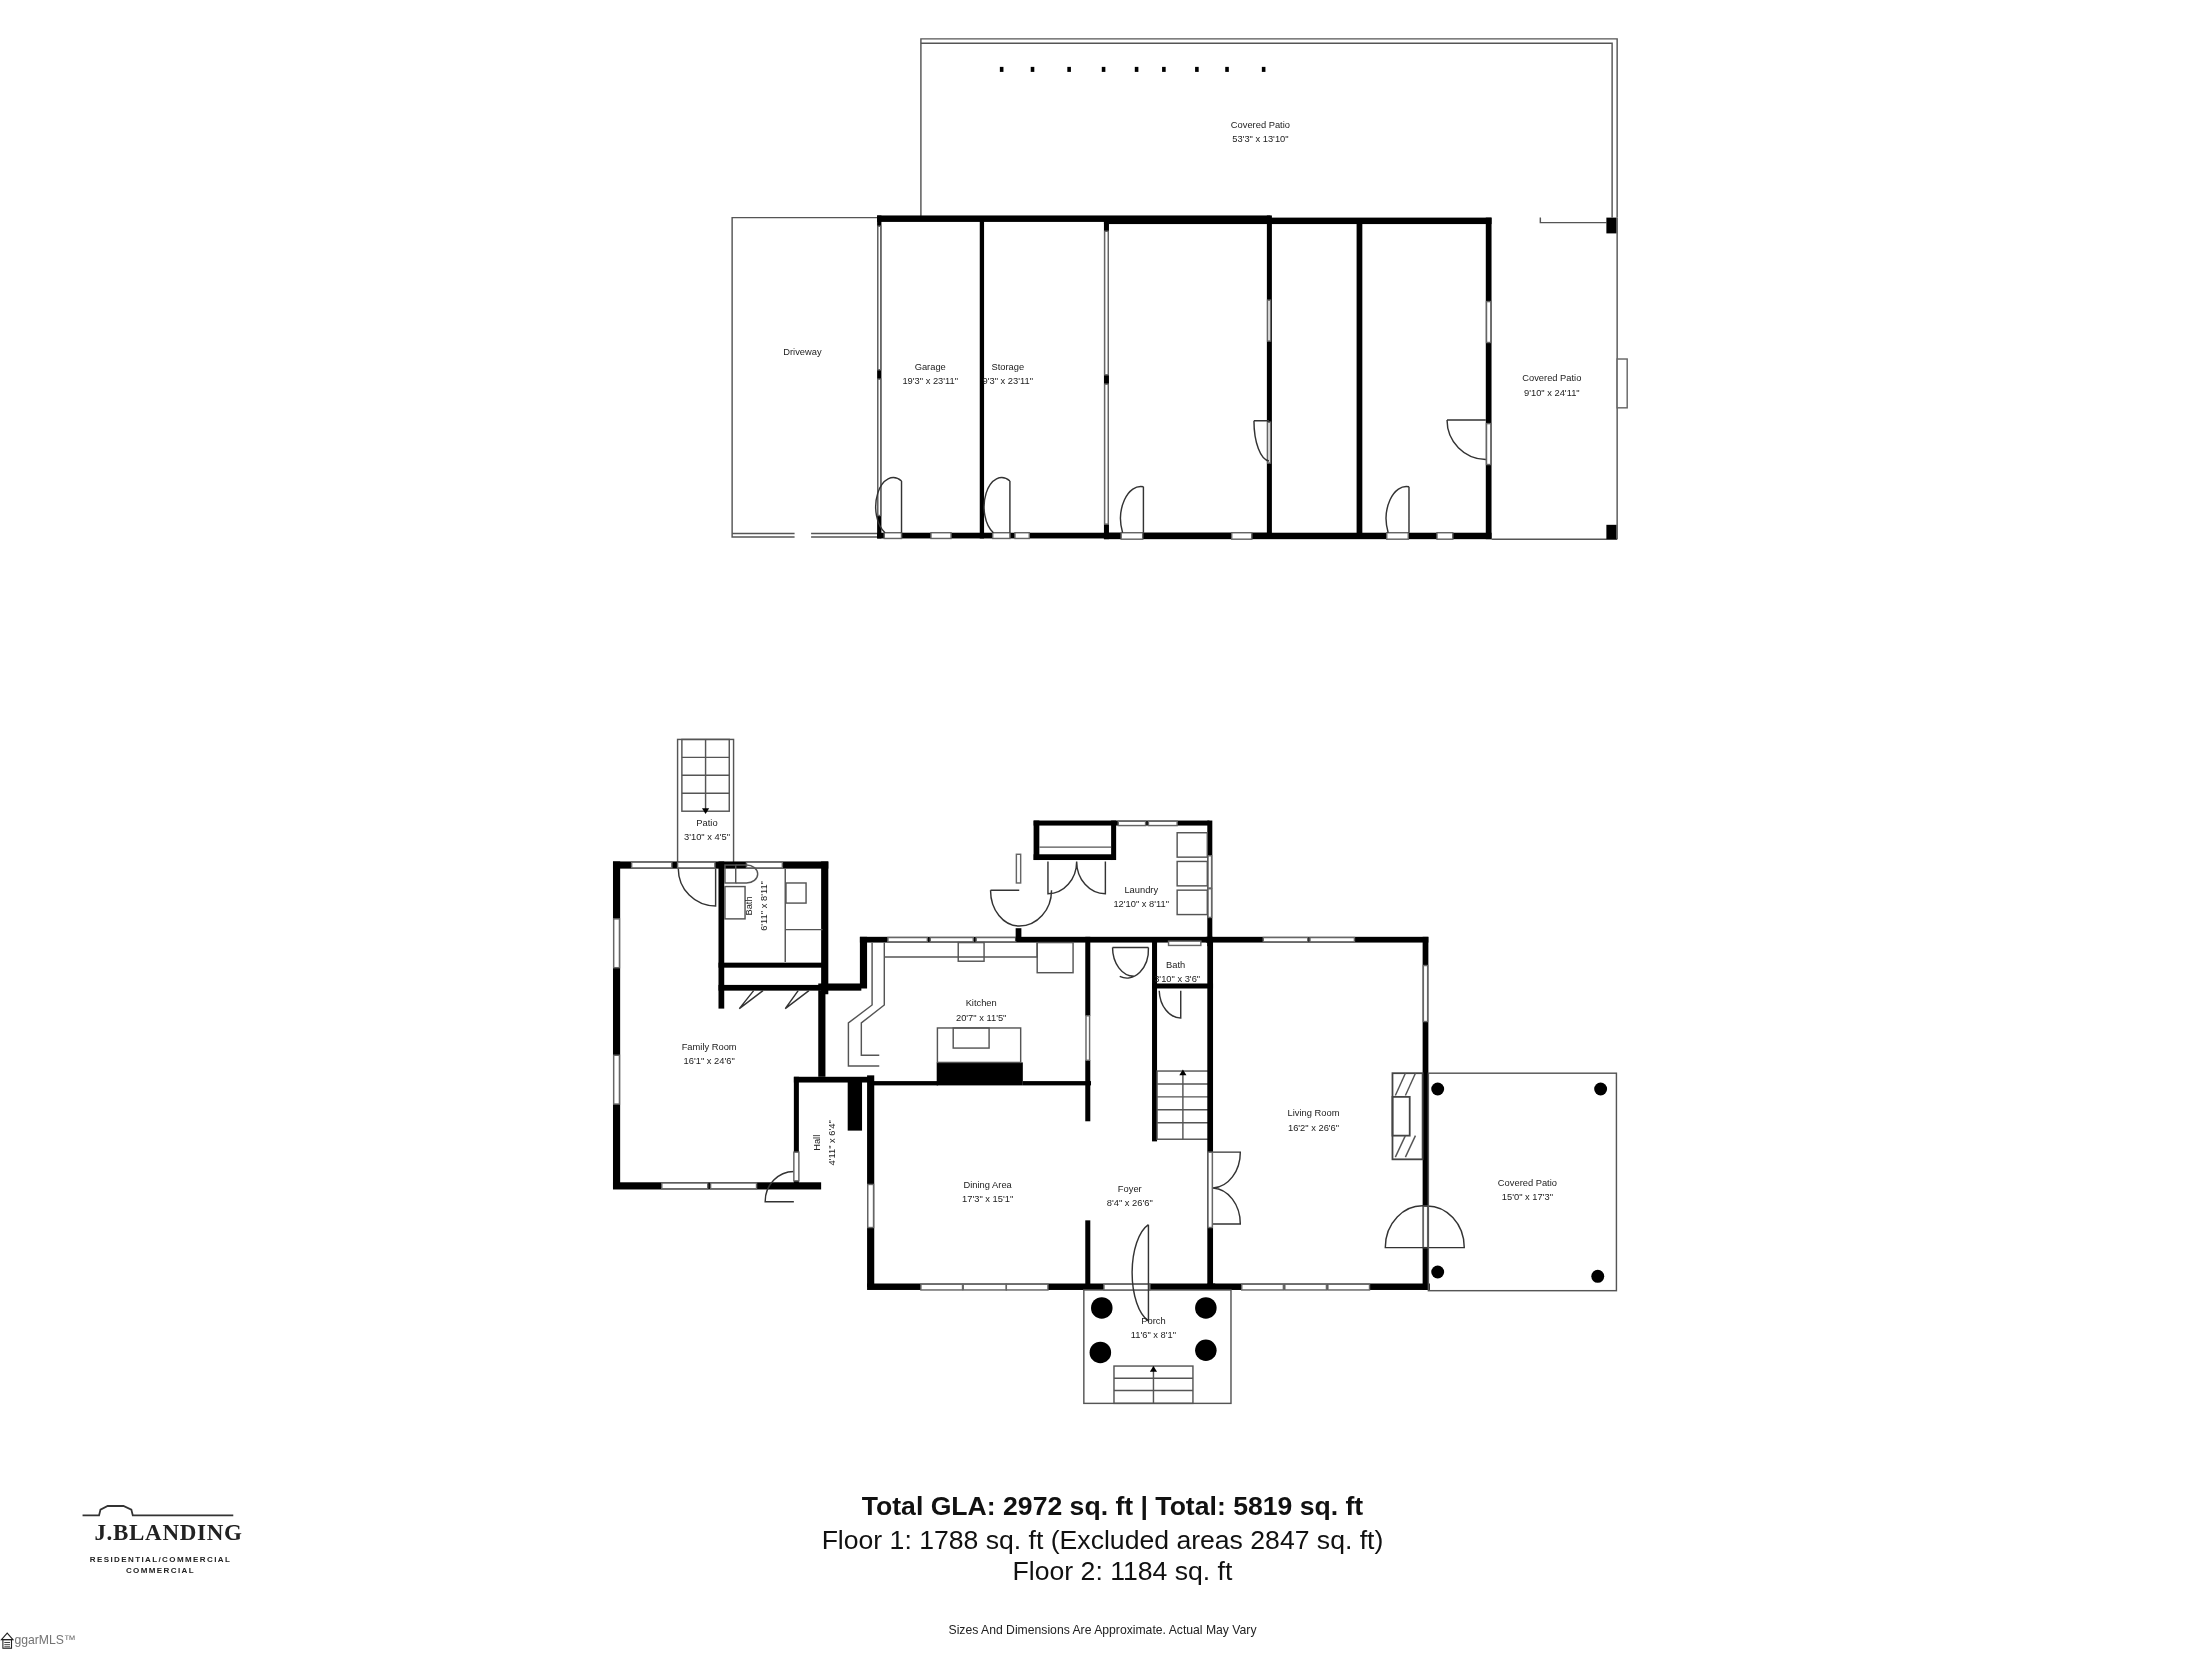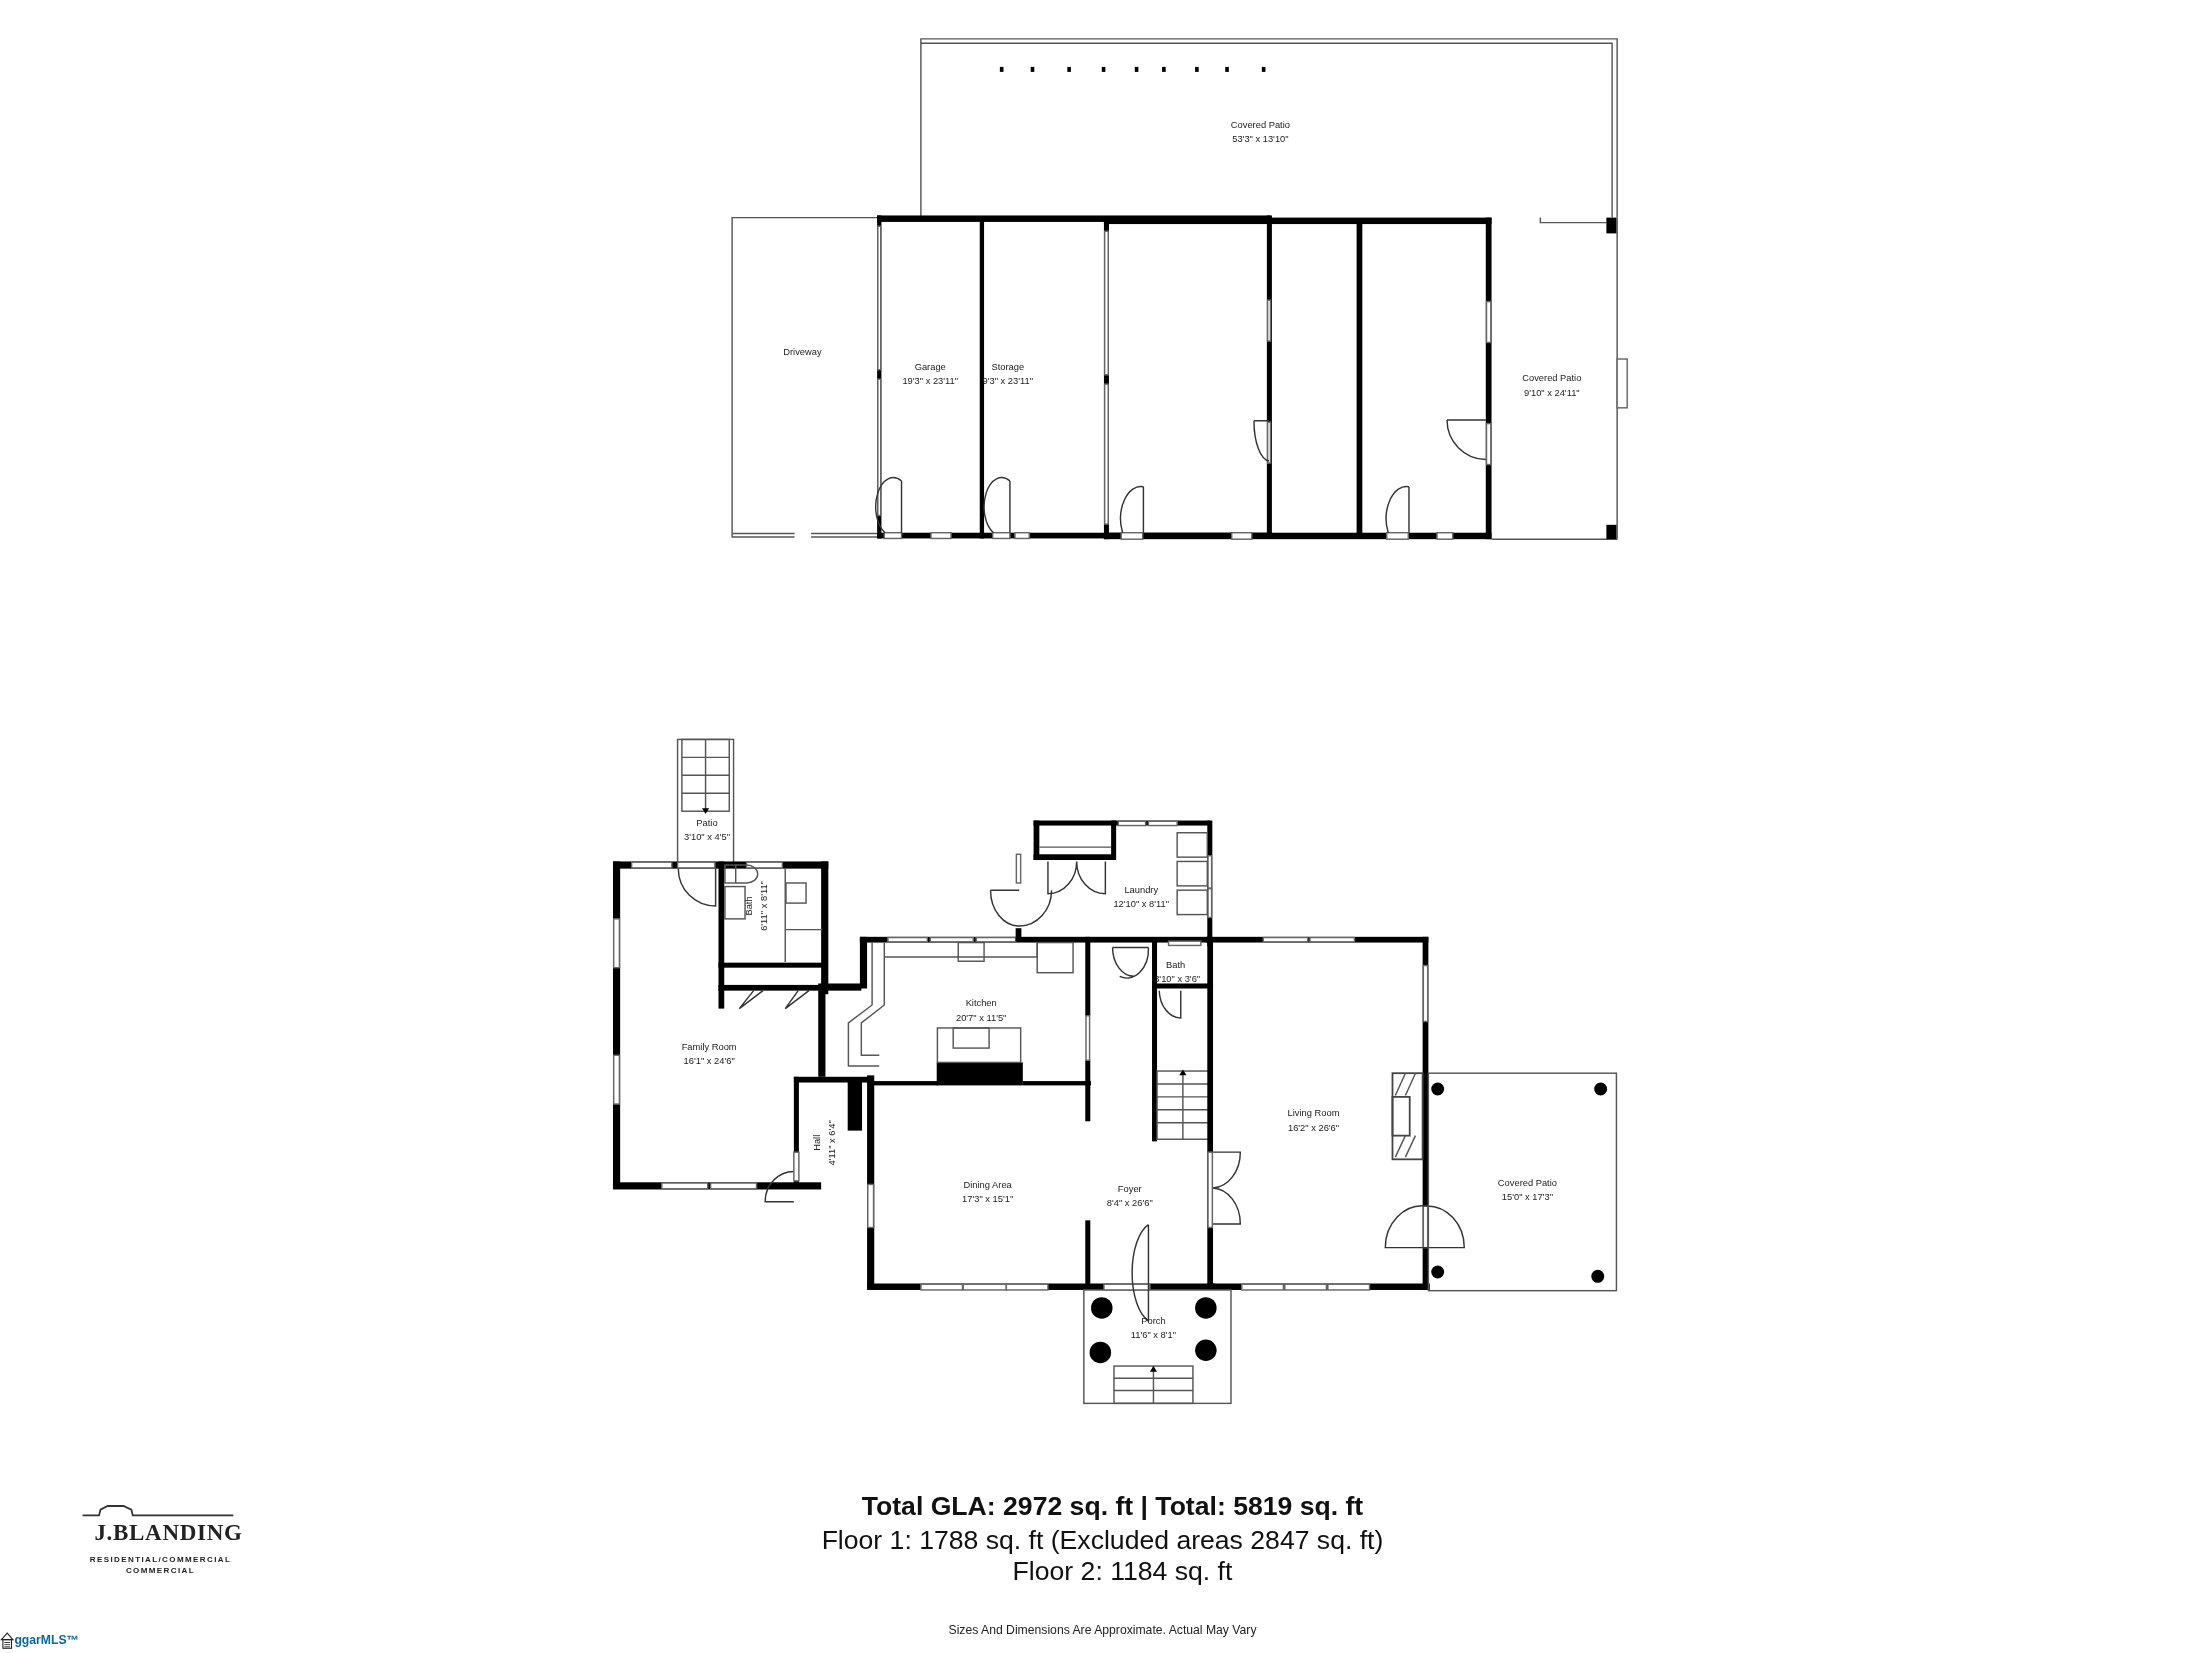--- a/index.html
+++ b/index.html
@@ -12,21 +12,21 @@
   .door{fill:none;stroke:#333;stroke-width:2;}
   .post{fill:#000;}
   .rlabel{font-family:"Liberation Sans",sans-serif;font-size:13px;fill:#222;text-anchor:middle;}
   .totals{position:absolute;left:0;width:2205px;text-align:center;}
   .t1{top:1491px;font-size:26.6px;font-weight:bold;padding-left:10px;}
   .t2{top:1525px;font-size:26.6px;}
   .t3{top:1556px;font-size:26.6px;padding-left:20px;}
   .disclaimer{top:1623px;font-size:12.2px;color:#222;}
   .logo-name{position:absolute;left:86px;top:1520px;width:165px;text-align:center;font-family:"Liberation Serif",serif;font-size:23px;font-weight:bold;letter-spacing:0.7px;color:#222;}
   .logo-sub{position:absolute;left:78px;top:1555px;width:165px;text-align:center;font-size:8px;font-weight:bold;letter-spacing:1.4px;color:#222;line-height:10.8px;}
-  .mls{position:absolute;left:0;top:1631px;font-size:12.2px;color:#0369a1;display:flex;align-items:center;font-weight:bold;}
+  .mls{position:absolute;left:0;top:1631px;font-size:12.2px;color:#737373;display:flex;align-items:center;}
   .mls-icon{display:inline-block;width:14.4px;height:18.7px;}
 </style>
 </head>
 <body>
 
 <svg id="plan" viewBox="0 0 3072 2304" xmlns="http://www.w3.org/2000/svg">
 
   <g>
 
     <g>

